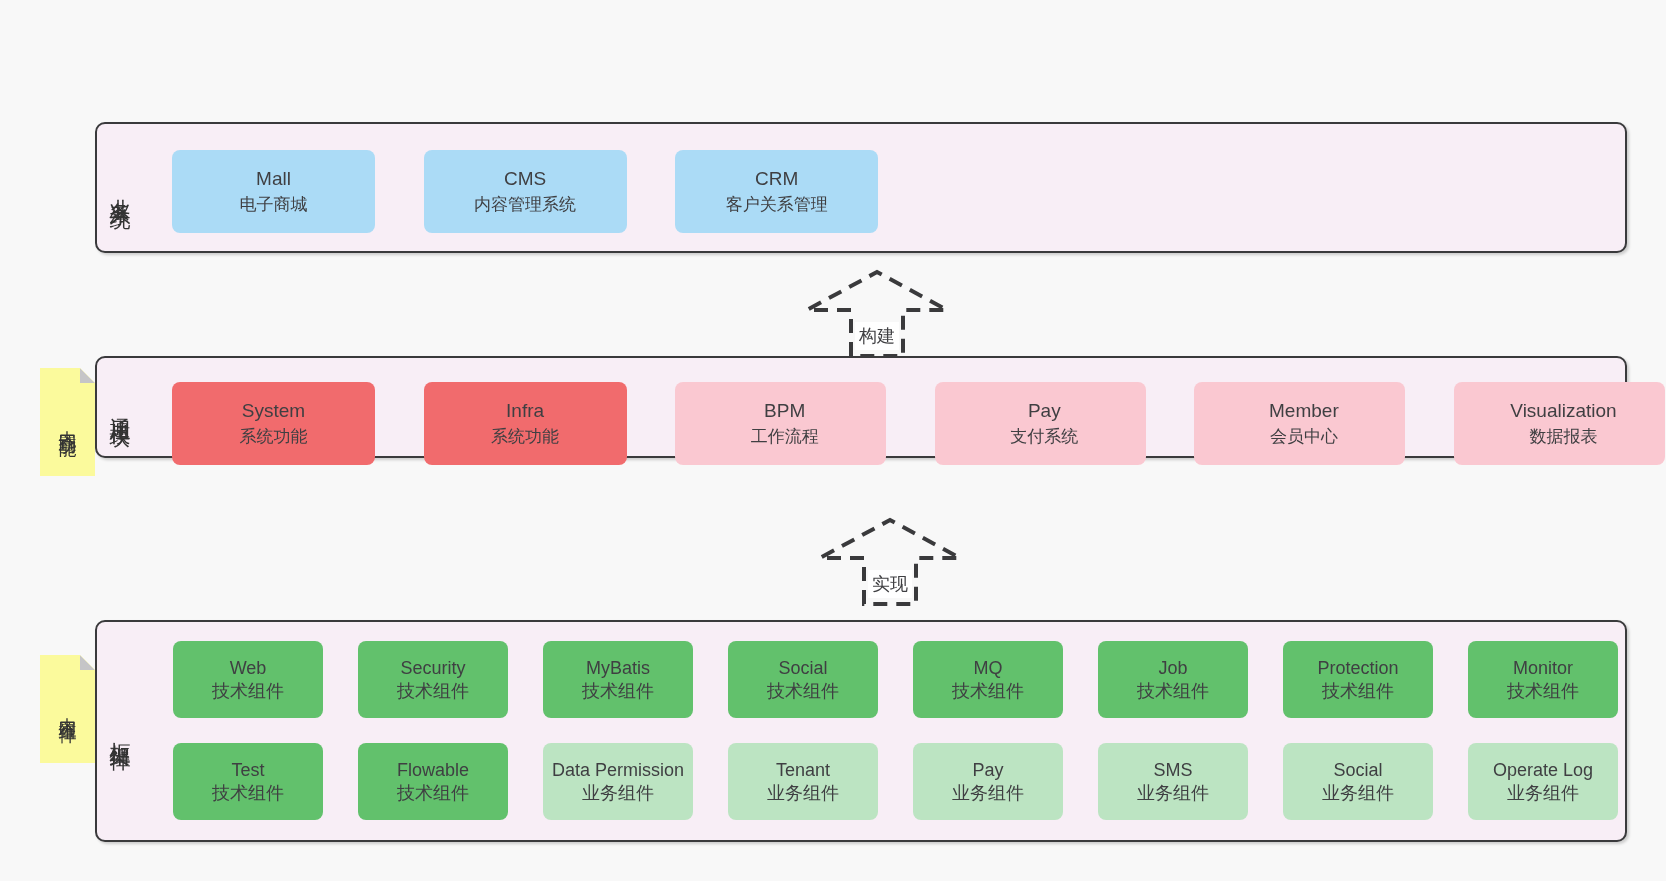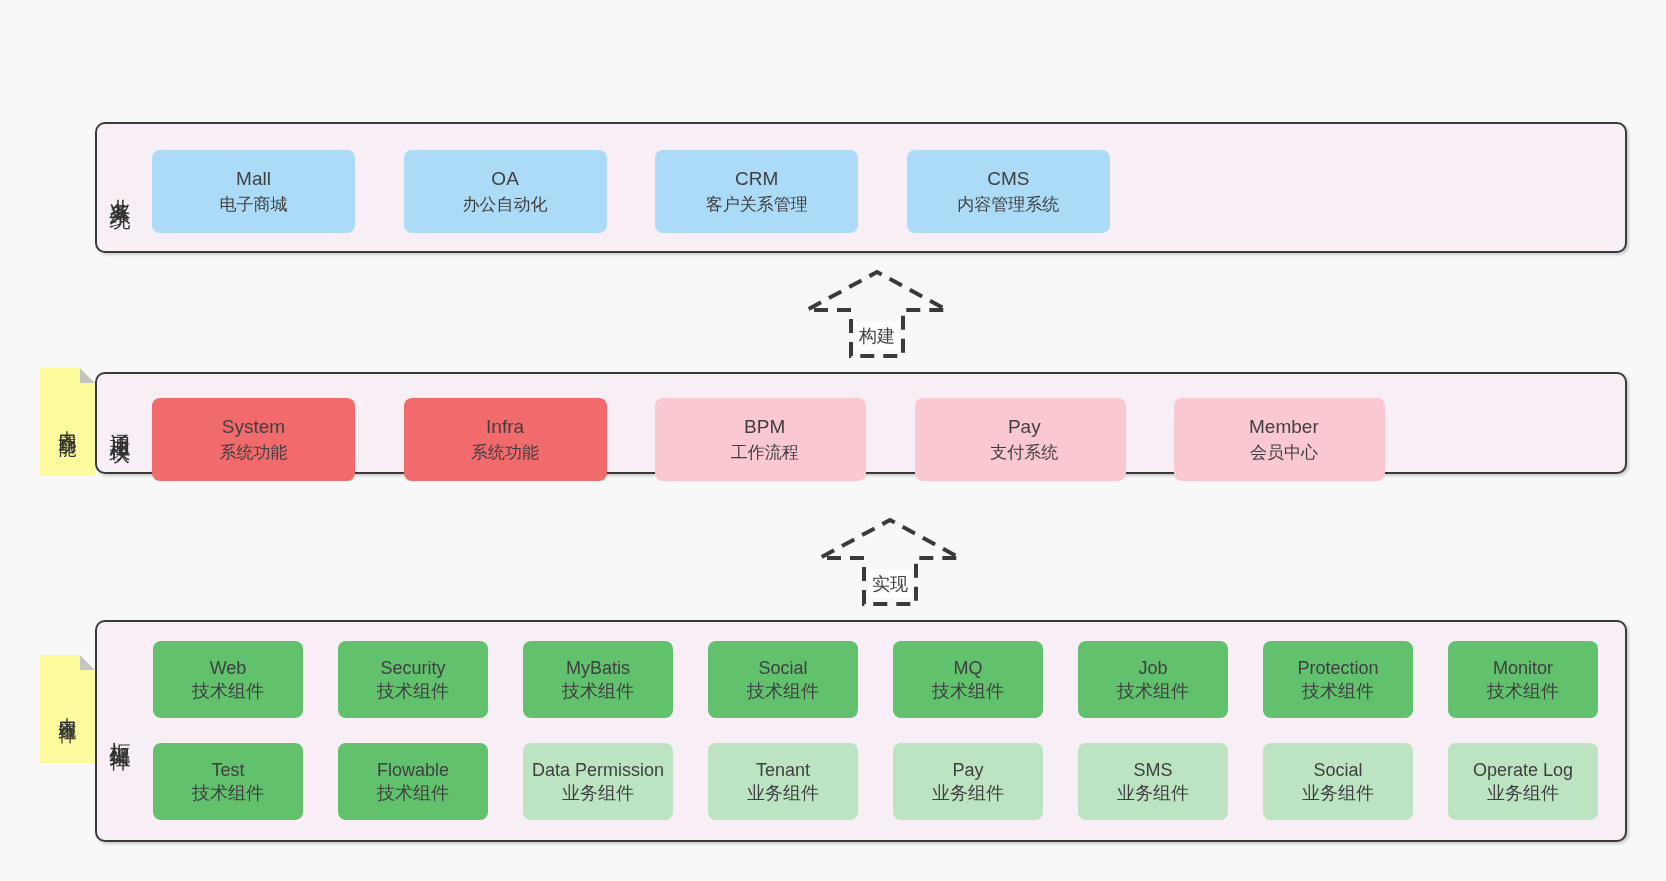--- a/index.html
+++ b/index.html
@@ -13,30 +13,30 @@
 
   
   .band{
     position:absolute;left:95px;width:1532px;box-sizing:border-box;
     background:var(--band-bg,#f8eef6);
     border:2px solid var(--band-border,#3a3a3c);
     border-radius:10px;
     box-shadow:2px 2px 3px rgba(0,0,0,.18);
   }
   .band-1{top:122px;height:131px;}
-  .band-2{top:372px;height:102px;text-decoration:underline;}
+  .band-2{top:356px;height:102px;text-decoration:underline;}
   .band-3{top:620px;height:222px;}
   .band-label{
     position:absolute;left:9px;top:50%;transform:translateY(-50%);
     writing-mode:vertical-rl;text-orientation:upright;
     font-size:21px;letter-spacing:3px;color:#333;white-space:nowrap;
   }
 
   
-  .row{position:absolute;display:flex;}
+  .row{position:absolute;display:flex;margin-left:20px;}
   .band-1 .row,.band-2 .row{left:55px;gap:48.6px;}
   .band-1 .row{top:26px;}
   .band-2 .row{top:24px;}
   .band-3 .row{left:56px;gap:35px;}
   .band-3 .row-a{top:19px;justify-content:flex-end;}
   .band-3 .row-b{top:121px;}
 
   .box{
     display:flex;flex-direction:column;justify-content:center;align-items:center;
     text-align:center;border-radius:8px;color:var(--text,#3f3f42);
@@ -89,30 +89,26 @@
 <div class="canvas">
 
   <div class="band band-1">
     <div class="band-label">业务系统</div>
     <div class="row">
       <div class="box blue">
         <div class="en">Mall</div>
         <div class="zh">电子商城</div>
       </div>
       <div class="box blue">
-        <div class="en">OA</div>
-        <div class="zh">办公自动化</div>
+        <div class="en">CMS</div>
+        <div class="zh">内容管理系统</div>
       </div>
       <div class="box blue">
         <div class="en">CRM</div>
         <div class="zh">客户关系管理</div>
-      </div>
-      <div class="box blue">
-        <div class="en">CMS</div>
-        <div class="zh">内容管理系统</div>
       </div>
     </div>
   </div>
 
   <div class="arrow arrow-1">
     <svg viewBox="0 0 150 96">
       <path d="M49 90 L49 44 L5 44 L75 6 L145 44 L101 44 L101 90 Z" fill="none" stroke="#3a3a3c" stroke-width="4" stroke-dasharray="14 9"></path>
     </svg>
     <span class="lbl">构建</span>
   </div>
@@ -138,20 +134,24 @@
         <div class="zh">工作流程</div>
       </div>
       <div class="box pink">
         <div class="en">Pay</div>
         <div class="zh">支付系统</div>
       </div>
       <div class="box pink">
         <div class="en">Member</div>
         <div class="zh">会员中心</div>
       </div>
+      <div class="box pink">
+        <div class="en">Visualization</div>
+        <div class="zh">数据报表</div>
+      </div>
     </div>
   </div>
 
   <div class="arrow arrow-2">
     <svg viewBox="0 0 150 96">
       <path d="M49 90 L49 44 L5 44 L75 6 L145 44 L101 44 L101 90 Z" fill="none" stroke="#3a3a3c" stroke-width="4" stroke-dasharray="14 9"></path>
     </svg>
     <span class="lbl">实现</span>
   </div>
 

